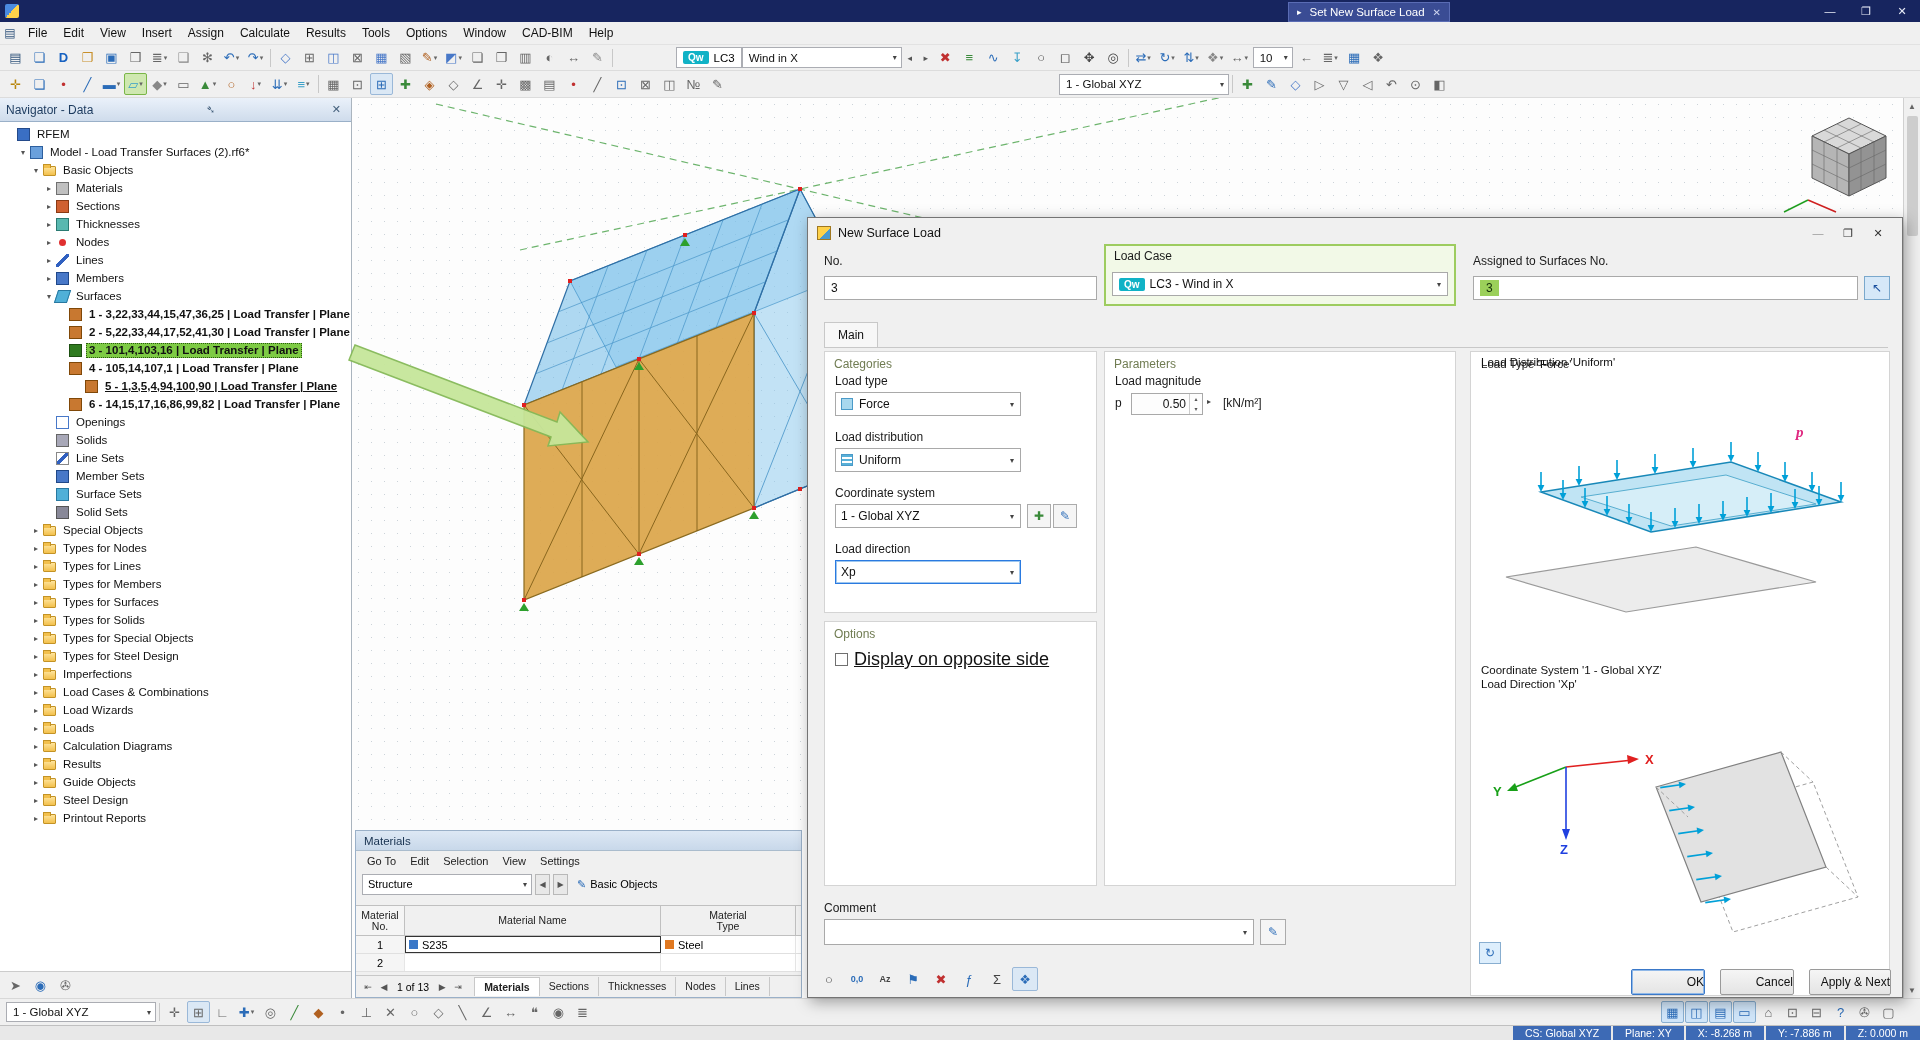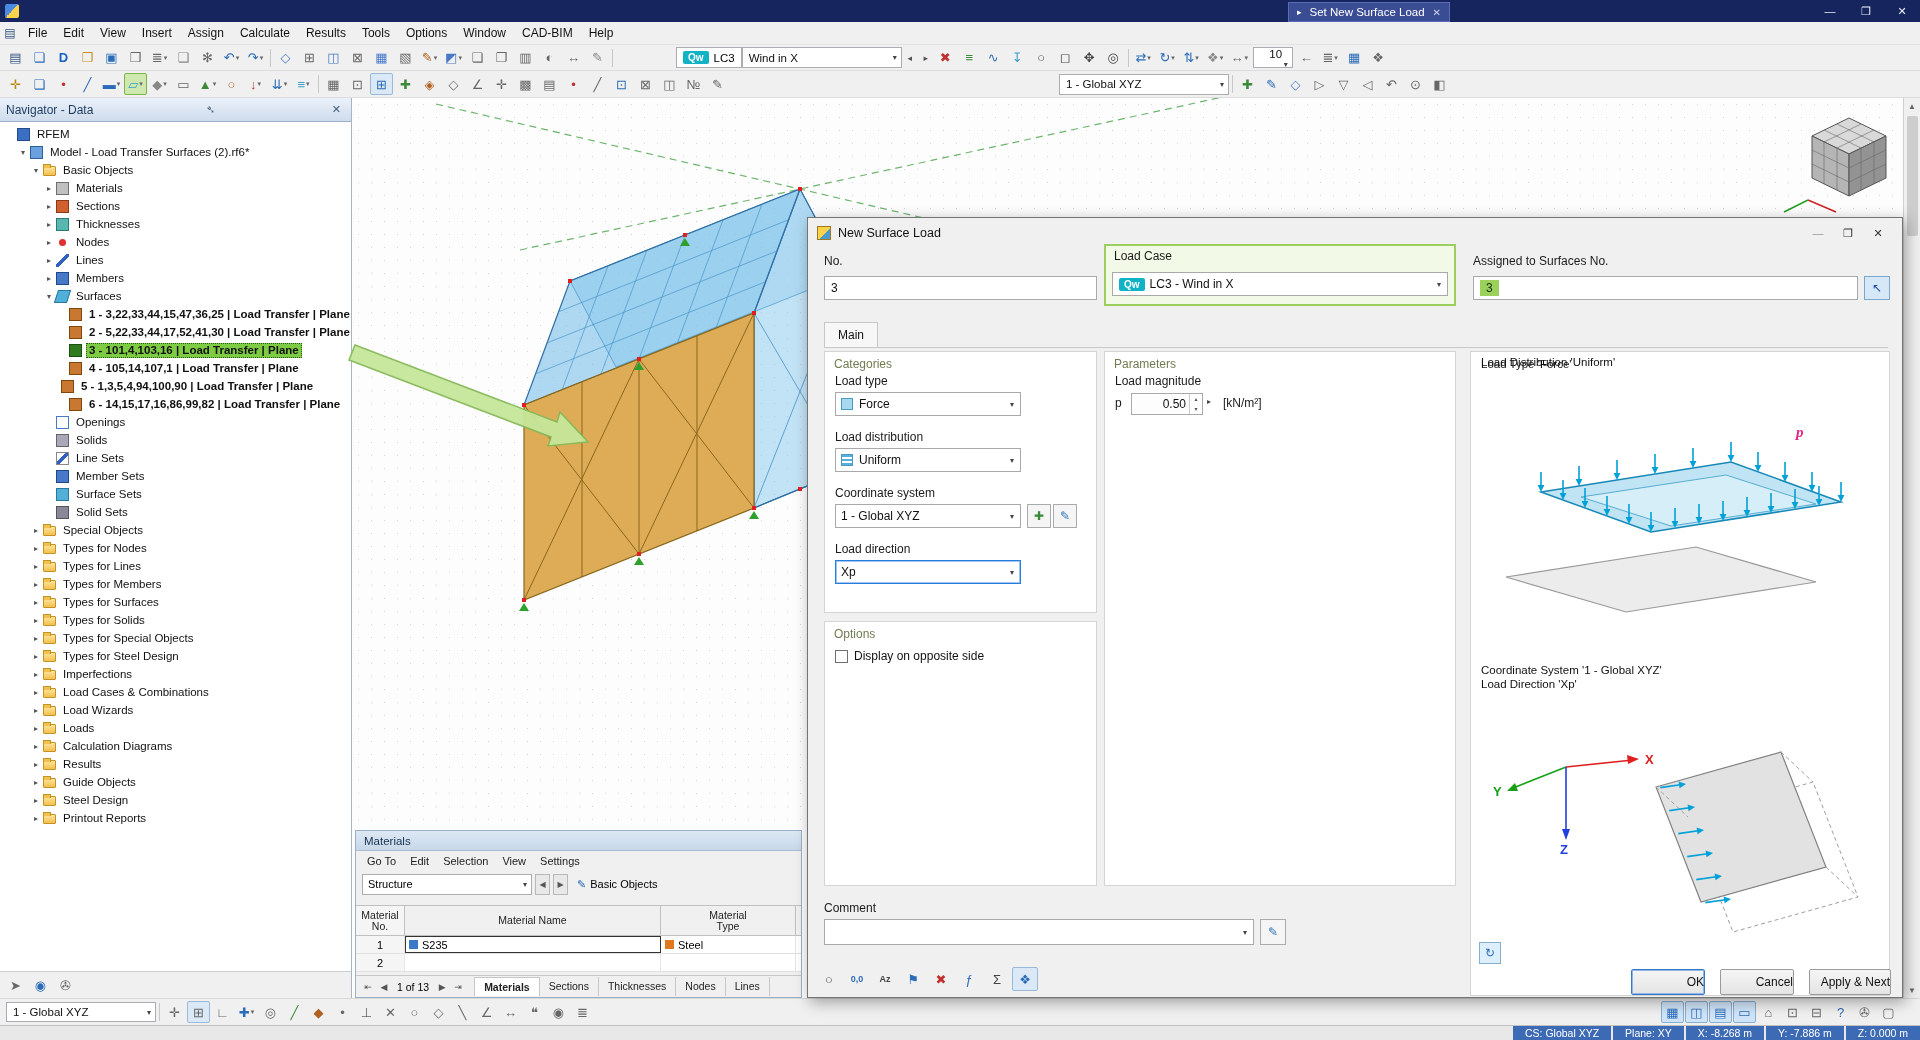--- a/index.html
+++ b/index.html
@@ -251,21 +251,21 @@
       <span class="tbi" style="color: rgb(68, 68, 68);">◎</span>
     </span>
   <span class="tb-sep"></span>
   <span class="tb-group">
       <span class="tbi dd" style="color: rgb(43, 108, 184);">⇄</span>
       <span class="tbi dd" style="color: rgb(43, 108, 184);">↻</span>
       <span class="tbi dd" style="color: rgb(43, 108, 184);">⇅</span>
       <span class="tbi dd" style="color: rgb(136, 136, 136);">❖</span>
       <span class="tbi dd" style="color: rgb(102, 102, 102);">↔</span>
     </span>
-  <span class="tb-combo" style="width:40px;margin:0 2px;flex-direction:column;">
+  <span class="tb-combo" style="width:40px;margin:0 2px;">
     <span>10</span>
     <span class="arr">▾</span>
   </span>
   <span class="tb-group">
       <span class="tbi" style="color: rgb(102, 102, 102);">←</span>
       <span class="tbi dd" style="color: rgb(102, 102, 102);">≣</span>
       <span class="tbi" style="color: rgb(43, 108, 184);">▦</span>
       <span class="tbi" style="color: rgb(102, 102, 102);">❖</span>
     </span>
 </div>
@@ -396,21 +396,21 @@
       <div class="tree-row bold sel" style="padding-left: 56px;">
         <span class="tree-arrow"></span>
         <span class="tree-ico ico-surface-sel"></span>
         <span class="tree-label">3 - 101,4,103,16 | Load Transfer | Plane</span>
       </div>
       <div class="tree-row bold" style="padding-left: 56px;">
         <span class="tree-arrow"></span>
         <span class="tree-ico ico-surface-item"></span>
         <span class="tree-label">4 - 105,14,107,1 | Load Transfer | Plane</span>
       </div>
-      <div class="tree-row bold" style="padding-left: 48px;">
+      <div class="tree-row bold" style="padding-left: 72px; text-decoration: underline;">
         <span class="tree-arrow"></span>
         <span class="tree-ico ico-surface-item"></span>
         <span class="tree-label">5 - 1,3,5,4,94,100,90 | Load Transfer | Plane</span>
       </div>
       <div class="tree-row bold" style="padding-left: 56px;">
         <span class="tree-arrow"></span>
         <span class="tree-ico ico-surface-item"></span>
         <span class="tree-label">6 - 14,15,17,16,86,99,82 | Load Transfer | Plane</span>
       </div>
       <div class="tree-row" style="padding-left: 43px;">
@@ -842,21 +842,21 @@
       </span>
     </div>
     <span style="position:absolute;left:102px;top:45px;font-size:8px;color:#444;">▸</span>
     <span class="dlg-label" style="left:118px;top:44px;">[kN/m²]</span>
   </div>
 
   <div class="dlg-box" style="left:16px;top:403px;width:273px;height:265px;">
     <span class="box-title">Options</span>
     <div style="position:absolute;left:10px;top:27px;display:flex;align-items:center;">
       <span class="cb"></span>
-      <span style="font-size:12px;">Display on opposite side</span>
+      <span style="font-size:18px;text-decoration:underline;">Display on opposite side</span>
     </div>
   </div>
 
   <div class="dlg-box" style="left:662px;top:133px;width:420px;height:645px;">
     <span class="info-line" style="top:6px;">Load Type 'Force'</span>
     <span class="info-line" style="top:4px;">Load Distribution 'Uniform'</span>
     <svg style="position:absolute;left:15px;top:40px;" width="390" height="255" viewBox="0 0 390 255">
       <defs>
         <g id="darr">
           <line x1="0" y1="-20" x2="0" y2="-3" stroke="#00a0d8" stroke-width="1.6"></line>

